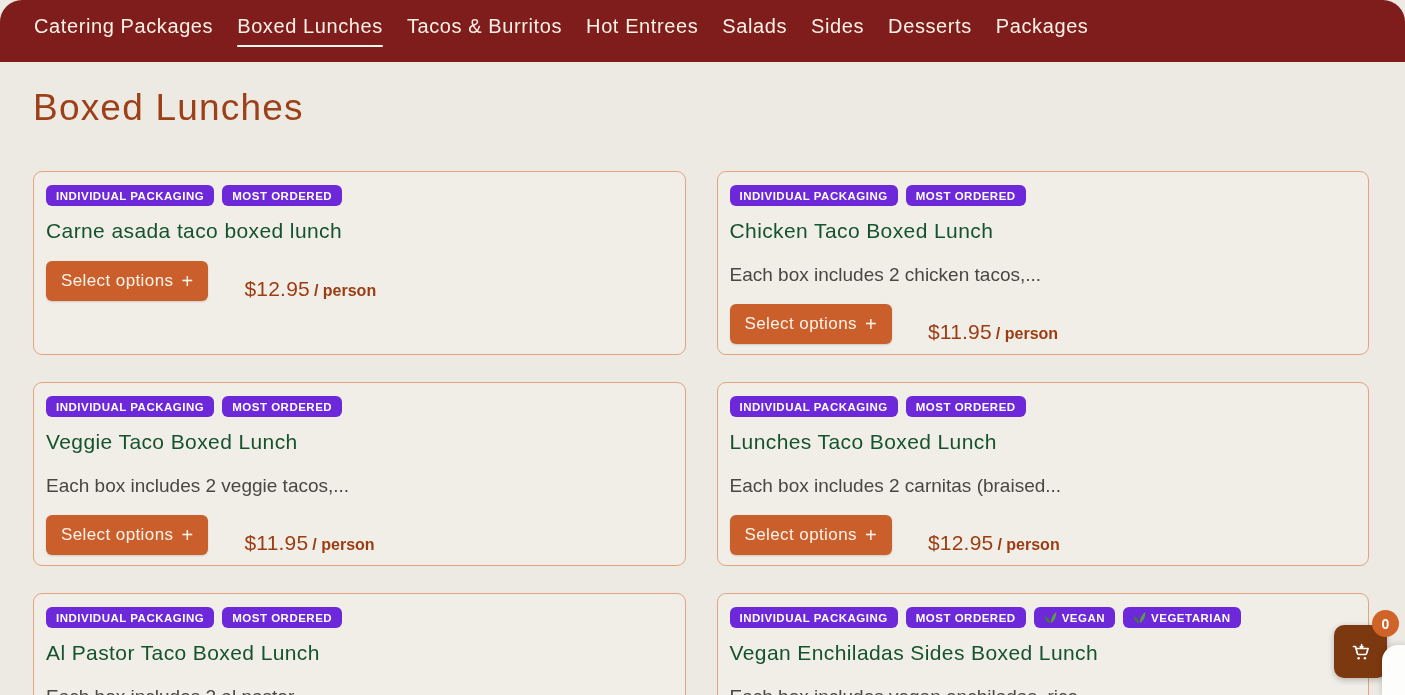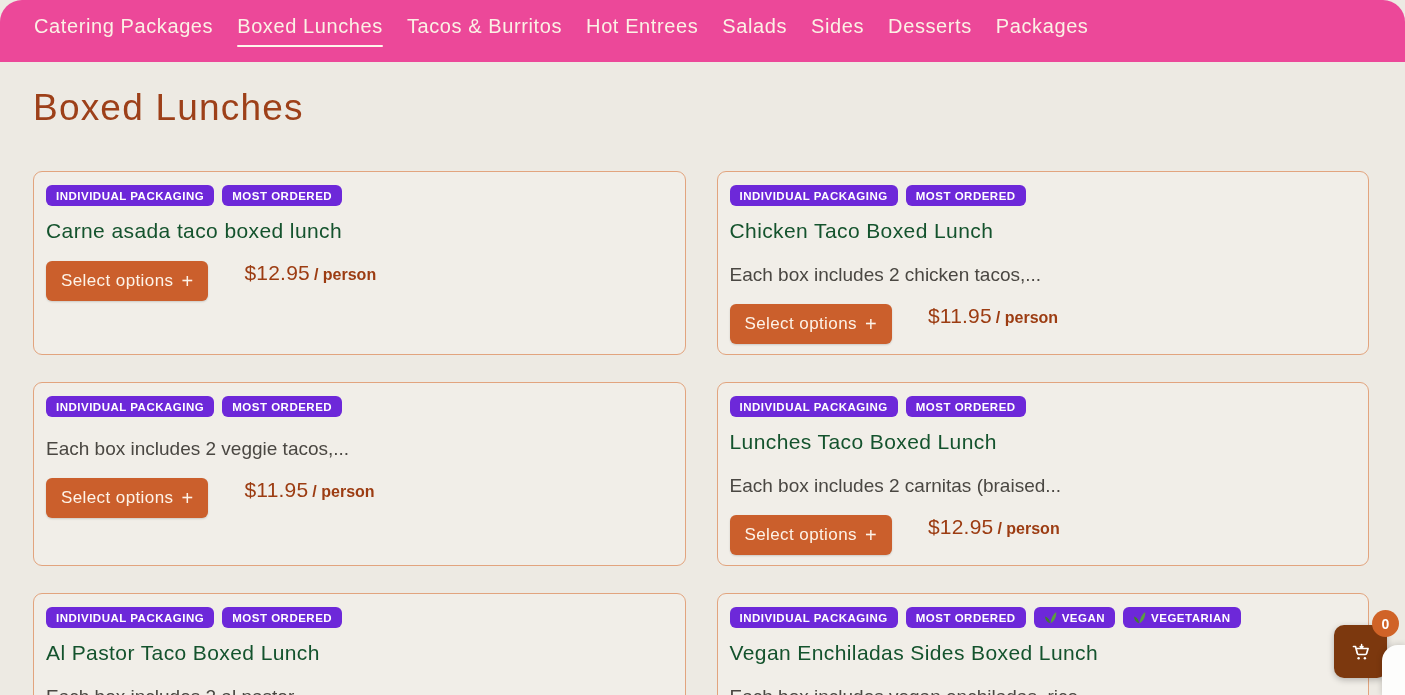--- a/index.html
+++ b/index.html
@@ -6,21 +6,21 @@
   html,body { width:1405px; height:695px; overflow:hidden; }
   body {
     background:#edeae3;
     font-family:"Liberation Sans", sans-serif;
     position:relative;
   }
 
   
   .nav {
     height:62px;
-    background:#ec4899;
+    background:#7f1d1d;
     border-radius:22px 22px 0 0;
     display:flex;
     align-items:flex-start;
     gap:24px;
     padding:15px 40px 0 34px;
   }
   .nav-item {
     color:#fbf1e5;
     font-size:20px;
     font-weight:300;
@@ -88,21 +88,21 @@
     color:#14532d;
   }
   .card-desc {
     margin-top:21px;
     font-size:19px;
     color:#4a4742;
   }
   .card-footer {
     margin-top:18px;
     display:flex;
-    align-items:flex-start;
+    align-items:flex-end;
   }
   .select-btn {
     background:#cb5f2c;
     border:none;
     color:#fdf3e8;
     border-radius:6px;
     padding:0 15px;
     height:40px;
     font-family:"Liberation Sans", sans-serif;
     font-size:17px;
@@ -245,20 +245,21 @@
   <span class="badge">
 
     <span class="badge-label">INDIVIDUAL PACKAGING</span>
   </span>
 
   <span class="badge">
 
     <span class="badge-label">MOST ORDERED</span>
   </span>
 </div>
+    <div class="card-title">Veggie Taco Boxed Lunch</div>
     <div class="card-desc">Each box includes 2 veggie tacos,...</div>
     <div class="card-footer">
       <button class="select-btn">
         <span class="btn-label">Select options</span>
         <span class="plus">+</span>
       </button>
       <div class="price">
         <span class="price-amount">$11.95</span>
         <span class="price-per">/ person</span>
       </div>

